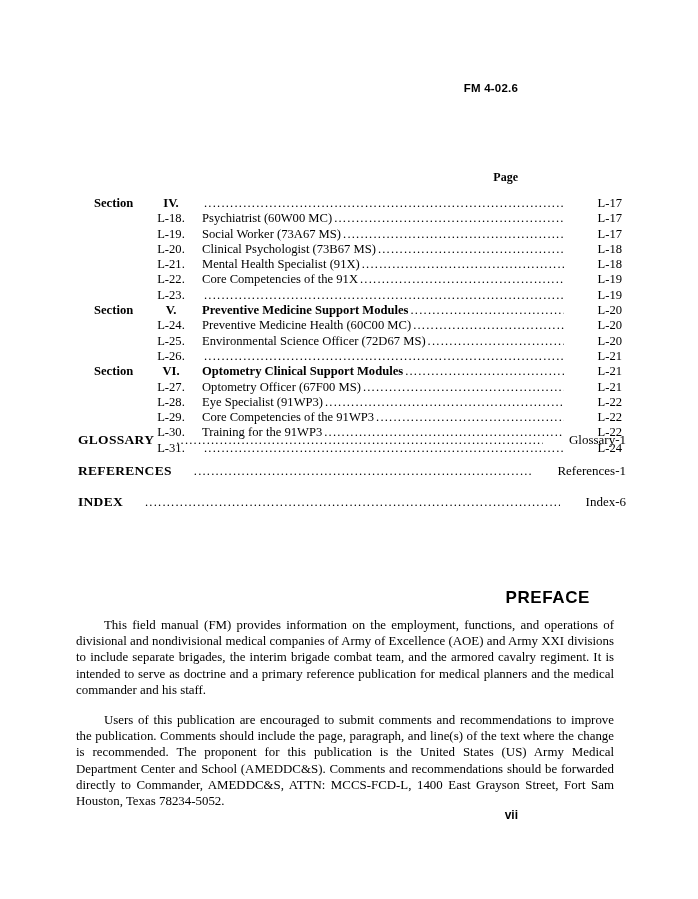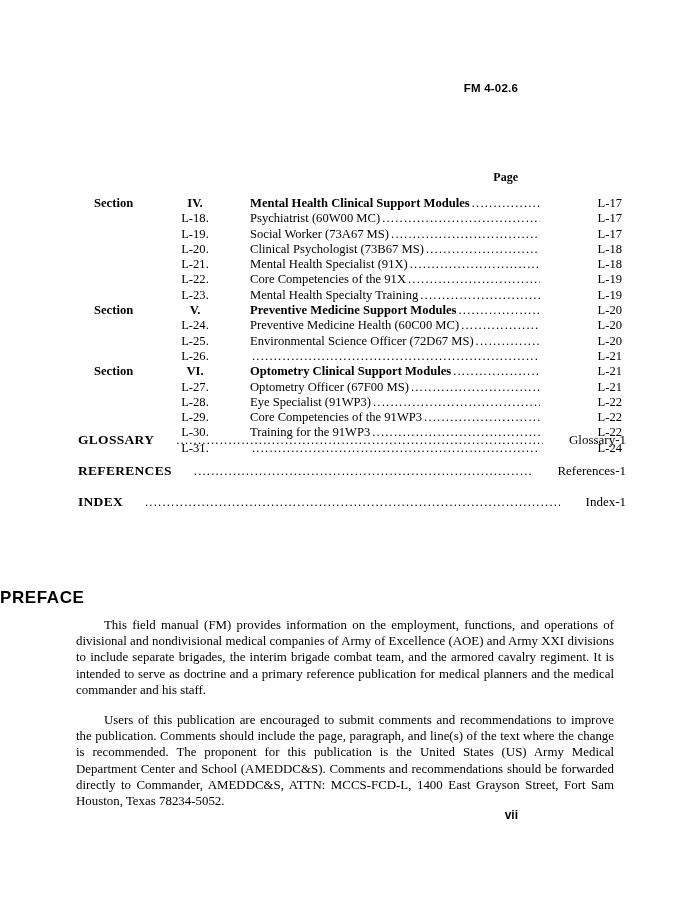--- a/index.html
+++ b/index.html
@@ -43,21 +43,20 @@
     left: 78px;
     top: 196px;
     width: 548px;
   }
   .toc-row {
     display: flex;
     align-items: baseline;
     font-size: 12.6px;
     line-height: 15.3px;
     white-space: nowrap;
-    gap: 24px;
   }
   .c-section {
     width: 62px;
     flex: 0 0 62px;
     font-weight: bold;
     text-align: left;
     padding-left: 16px;
     box-sizing: border-box;
   }
   .c-num {
@@ -124,21 +123,21 @@
     flex: 0 0 auto;
     text-align: right;
     font-size: 13px;
     padding-left: 6px;
   }
   .preface-title {
     position: absolute;
     left: 0;
     right: 0;
     top: 588px;
-    text-align: left;
+    text-align: right;
     font-family: "Liberation Sans", sans-serif;
     font-weight: bold;
     font-size: 17px;
     letter-spacing: 0.6px;
   }
   .preface-body {
     position: absolute;
     left: 76px;
     top: 617px;
     width: 546px;
@@ -166,21 +165,20 @@
 
   <div class="header-code">FM 4-02.6</div>
 
   <div class="page-col-label">Page</div>
 
   <div class="toc">
       <div class="toc-row">
         <span class="c-section">Section</span>
         <span class="c-num roman">IV.</span>
         <span class="c-title bold">
-          <span class="t">Mental Health Clinical Support Modules</span>
           <span class="dots"> ........................................................................................................................................................................................................</span>
         </span>
         <span class="c-page">L-17</span>
       </div>
       <div class="toc-row">
         <span class="c-section"></span>
         <span class="c-num">L-18.</span>
         <span class="c-title">
           <span class="t">Psychiatrist (60W00 MC)</span>
           <span class="dots"> ........................................................................................................................................................................................................</span>
@@ -220,21 +218,20 @@
         <span class="c-title">
           <span class="t">Core Competencies of the 91X</span>
           <span class="dots"> ........................................................................................................................................................................................................</span>
         </span>
         <span class="c-page">L-19</span>
       </div>
       <div class="toc-row">
         <span class="c-section"></span>
         <span class="c-num">L-23.</span>
         <span class="c-title">
-          <span class="t">Mental Health Specialty Training</span>
           <span class="dots"> ........................................................................................................................................................................................................</span>
         </span>
         <span class="c-page">L-19</span>
       </div>
       <div class="toc-row">
         <span class="c-section">Section</span>
         <span class="c-num roman">V.</span>
         <span class="c-title bold">
           <span class="t">Preventive Medicine Support Modules</span>
           <span class="dots"> ........................................................................................................................................................................................................</span>
@@ -329,21 +326,21 @@
         <span class="bm-page">Glossary-1</span>
       </div>
       <div class="bm-row">
         <span class="bm-label">REFERENCES</span>
         <span class="dots"> ............................................................................................................................................................................................................................</span>
         <span class="bm-page">References-1</span>
       </div>
       <div class="bm-row">
         <span class="bm-label">INDEX</span>
         <span class="dots"> ............................................................................................................................................................................................................................</span>
-        <span class="bm-page">Index-1</span>
+        <span class="bm-page">Index-6</span>
       </div>
     </div>
 
   <div class="preface-title">PREFACE</div>
 
   <div class="preface-body">
       <p>This field manual (FM) provides information on the employment, functions, and operations of divisional and nondivisional medical companies of Army of Excellence (AOE) and Army XXI divisions to include separate brigades, the interim brigade combat team, and the armored cavalry regiment. It is intended to serve as doctrine and a primary reference publication for medical planners and the medical commander and his staff.</p>
       <p>Users of this publication are encouraged to submit comments and recommendations to improve the publication.  Comments should include the page, paragraph, and line(s) of the text where the change is recommended.  The proponent for this publication is the United States (US) Army Medical Department Center and School (AMEDDC&amp;S).  Comments and recommendations should be forwarded directly to Commander, AMEDDC&amp;S, ATTN: MCCS-FCD-L, 1400 East Grayson Street, Fort Sam Houston, Texas 78234-5052.</p>
     </div>
 

